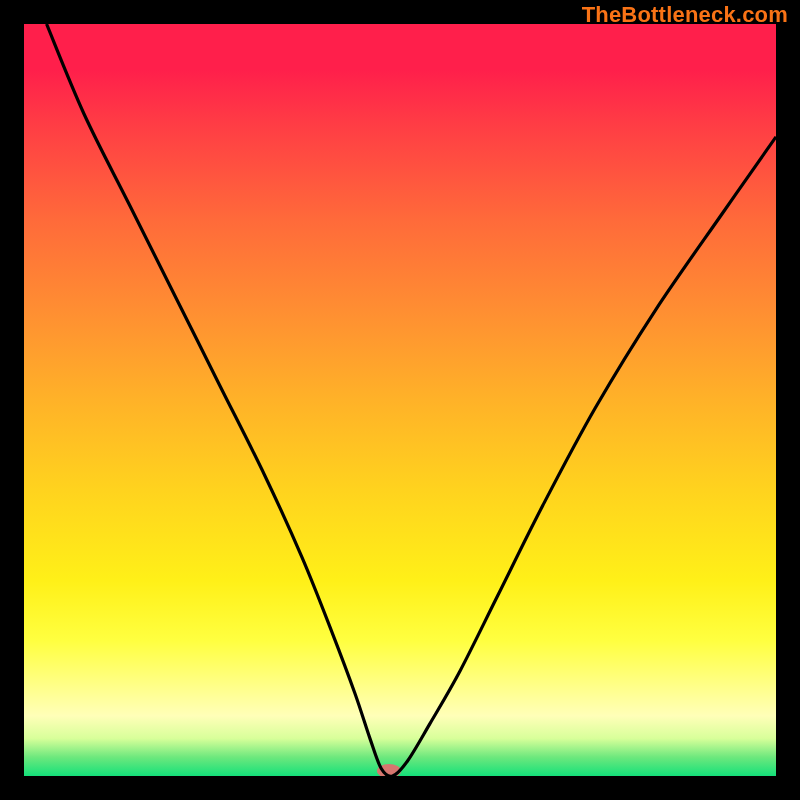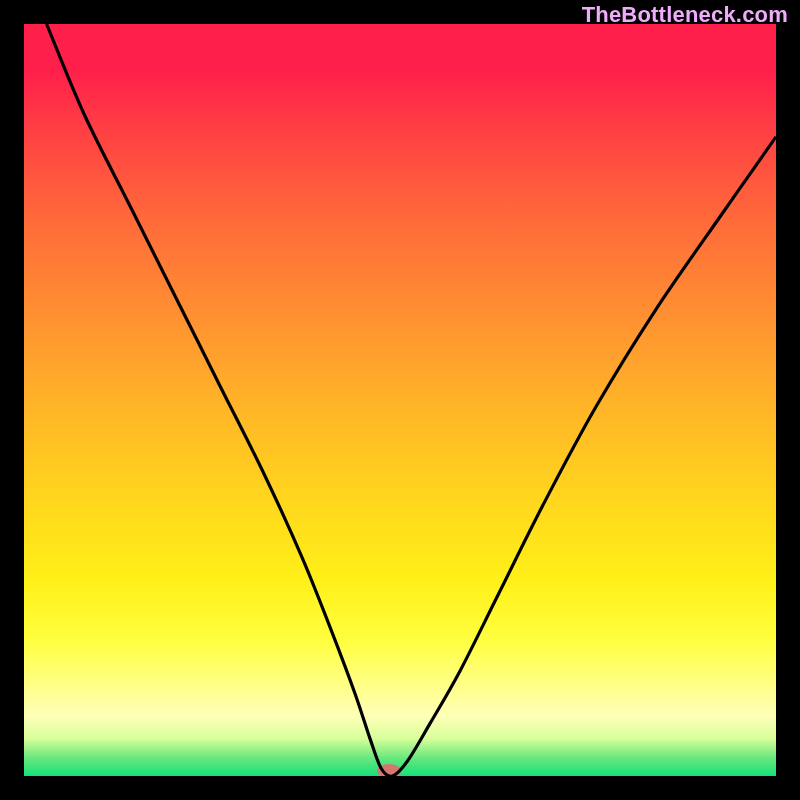--- a/index.html
+++ b/index.html
@@ -14,21 +14,21 @@
   .frame {
     position: relative;
     width: 800px;
     height: 800px;
     background: #000;
   }
   .watermark {
     position: absolute;
     top: 2px;
     right: 12px;
-    color: #f0abfc;
+    color: #f97316;
     font-size: 22px;
     font-weight: 600;
     letter-spacing: 0.2px;
     z-index: 10;
   }
   .plot-area {
     position: absolute;
     left: 24px;
     top: 24px;
     width: 752px;

